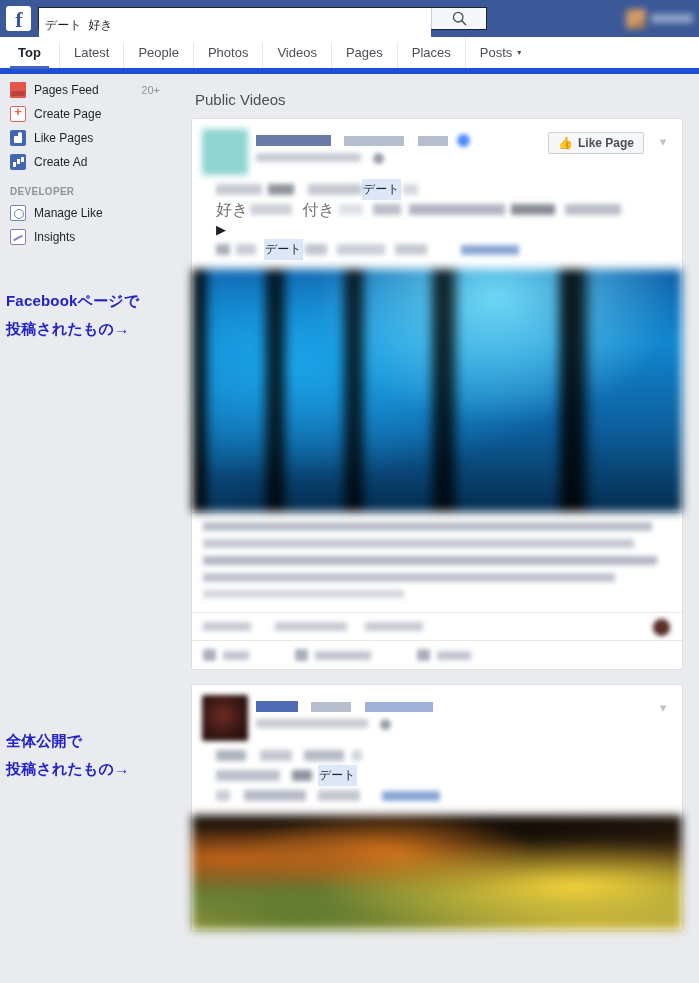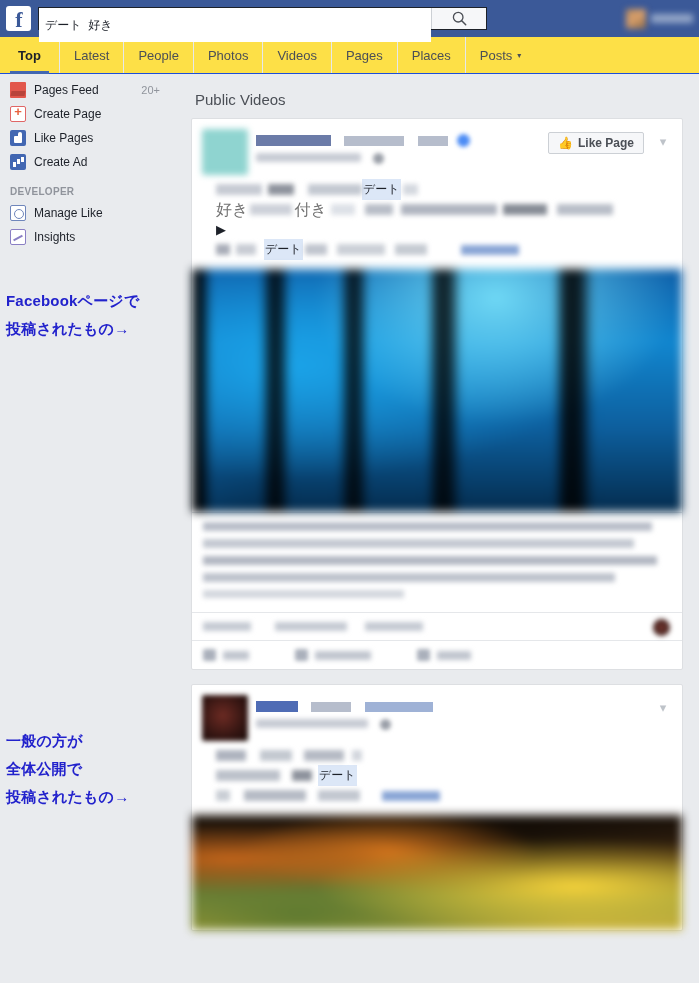--- a/index.html
+++ b/index.html
@@ -99,22 +99,22 @@
     margin-left: 5px;
     background: #93a6c8;
     filter: blur(3.2px);
   }
 
   
   .tabnav {
     position: absolute;
     top: 37px; left: 0;
     width: 699px; height: 37px;
-    background: #fde047;
-    border-bottom: 1px solid #1d4ed8;
+    background: #ffffff;
+    border-bottom: 6px solid #1d4ed8;
     display: flex;
     align-items: stretch;
     z-index: 40;
   }
   .tab {
     display: flex;
     align-items: center;
     justify-content: center;
     padding: 0 14px;
     min-width: 60px;
@@ -591,21 +591,20 @@
     <span class="side-label">Insights</span>
   </div>
 </div>
 
 <div class="annotation" id="annotation-page">
   <div>Facebookページで</div>
   <div>投稿されたもの→</div>
 </div>
 
 <div class="annotation" id="annotation-public">
-  <div>一般の方が</div>
   <div>全体公開で</div>
   <div>投稿されたもの→</div>
 </div>
 
 <div class="main">
 
   <div class="section-title">Public Videos</div>
 
   <div class="card">
 
@@ -635,21 +634,21 @@
       <div class="txt-row">
         <span class="bseg" style="width:46px;background:#c6cad3;"></span>
         <span class="bseg" style="width:26px;background:#8e939d;margin-left:6px;"></span>
         <span class="bseg" style="width:54px;background:#c3c8d1;margin-left:14px;"></span>
         <span class="hl">デート</span>
         <span class="bseg" style="width:15px;background:#d4d8df;margin-left:2px;"></span>
       </div>
       <div class="txt-row">
         <span class="plaintext">好き</span>
         <span class="bseg" style="width:42px;background:#cdd1d9;margin-left:2px;"></span>
-        <span class="plaintext" style="margin-left:2px;">付き</span>
+        <span class="plaintext" style="margin-left:10px;">付き</span>
         <span class="bseg" style="width:24px;background:#dde1e7;margin-left:4px;"></span>
         <span class="bseg" style="width:28px;background:#b8bdc7;margin-left:10px;"></span>
         <span class="bseg" style="width:96px;background:#b0b5c0;margin-left:8px;"></span>
         <span class="bseg" style="width:44px;background:#878c96;margin-left:6px;"></span>
         <span class="bseg" style="width:56px;background:#b9bec8;margin-left:10px;"></span>
       </div>
       <div class="txt-row">
         <span class="play-glyph">▶</span>
       </div>
       <div class="txt-row">

